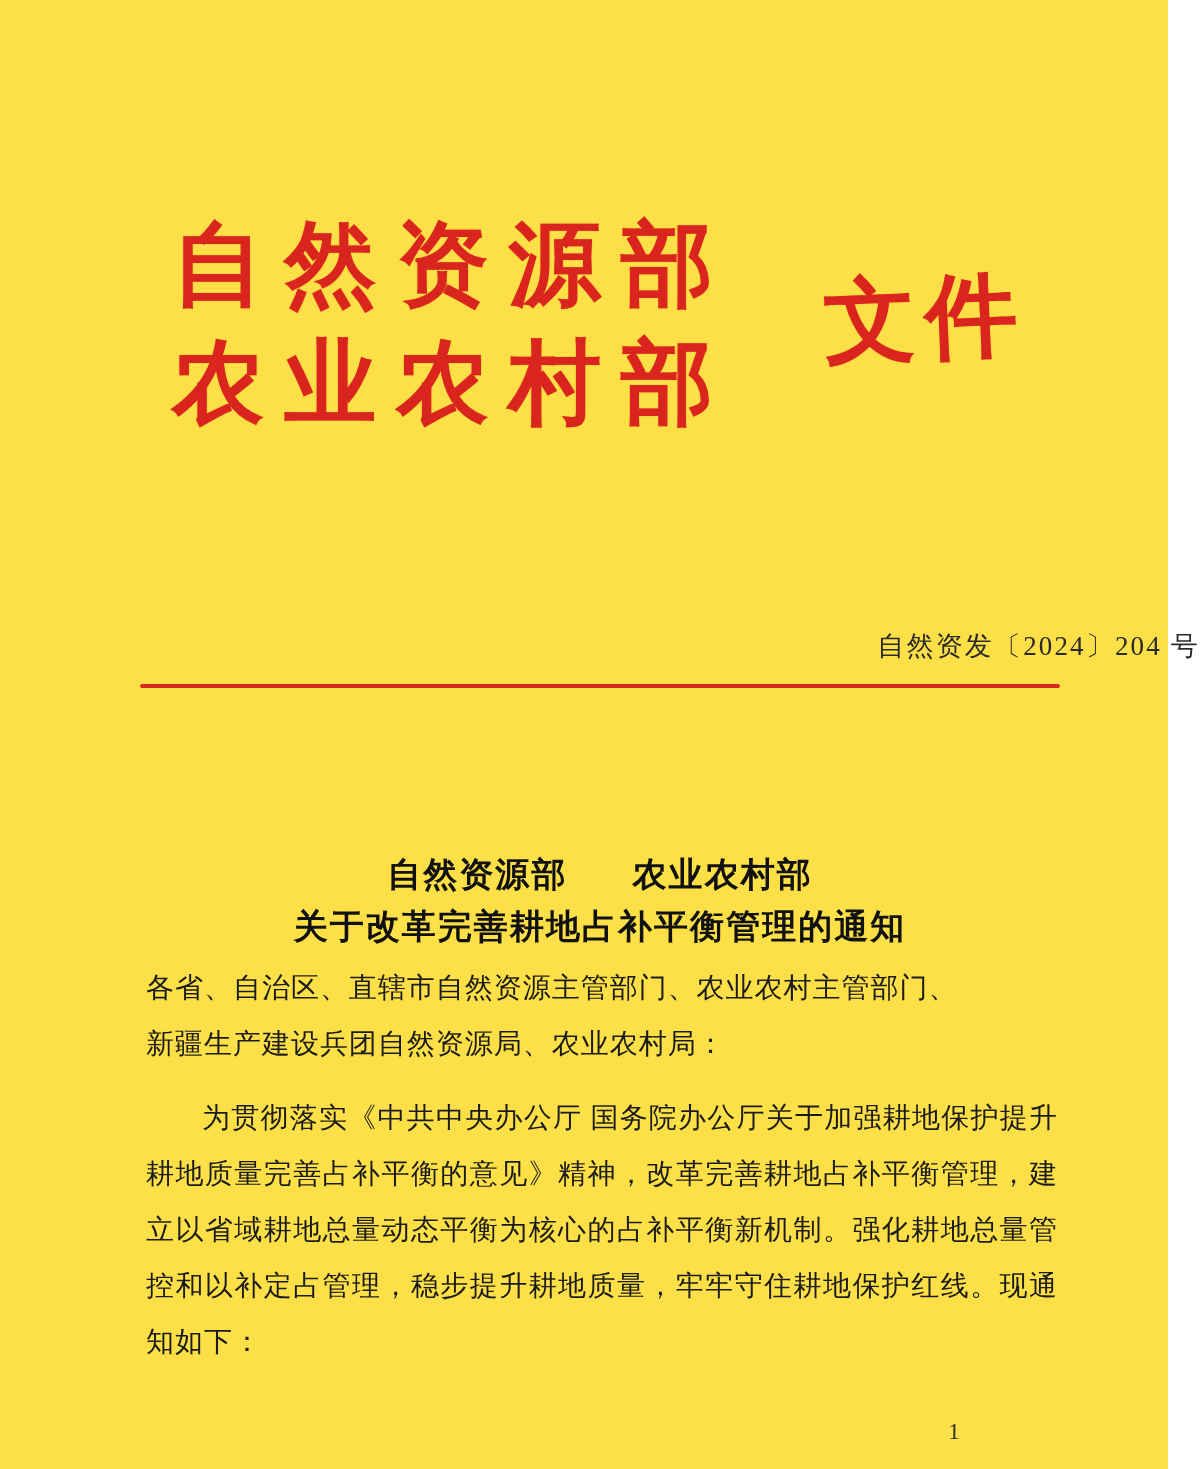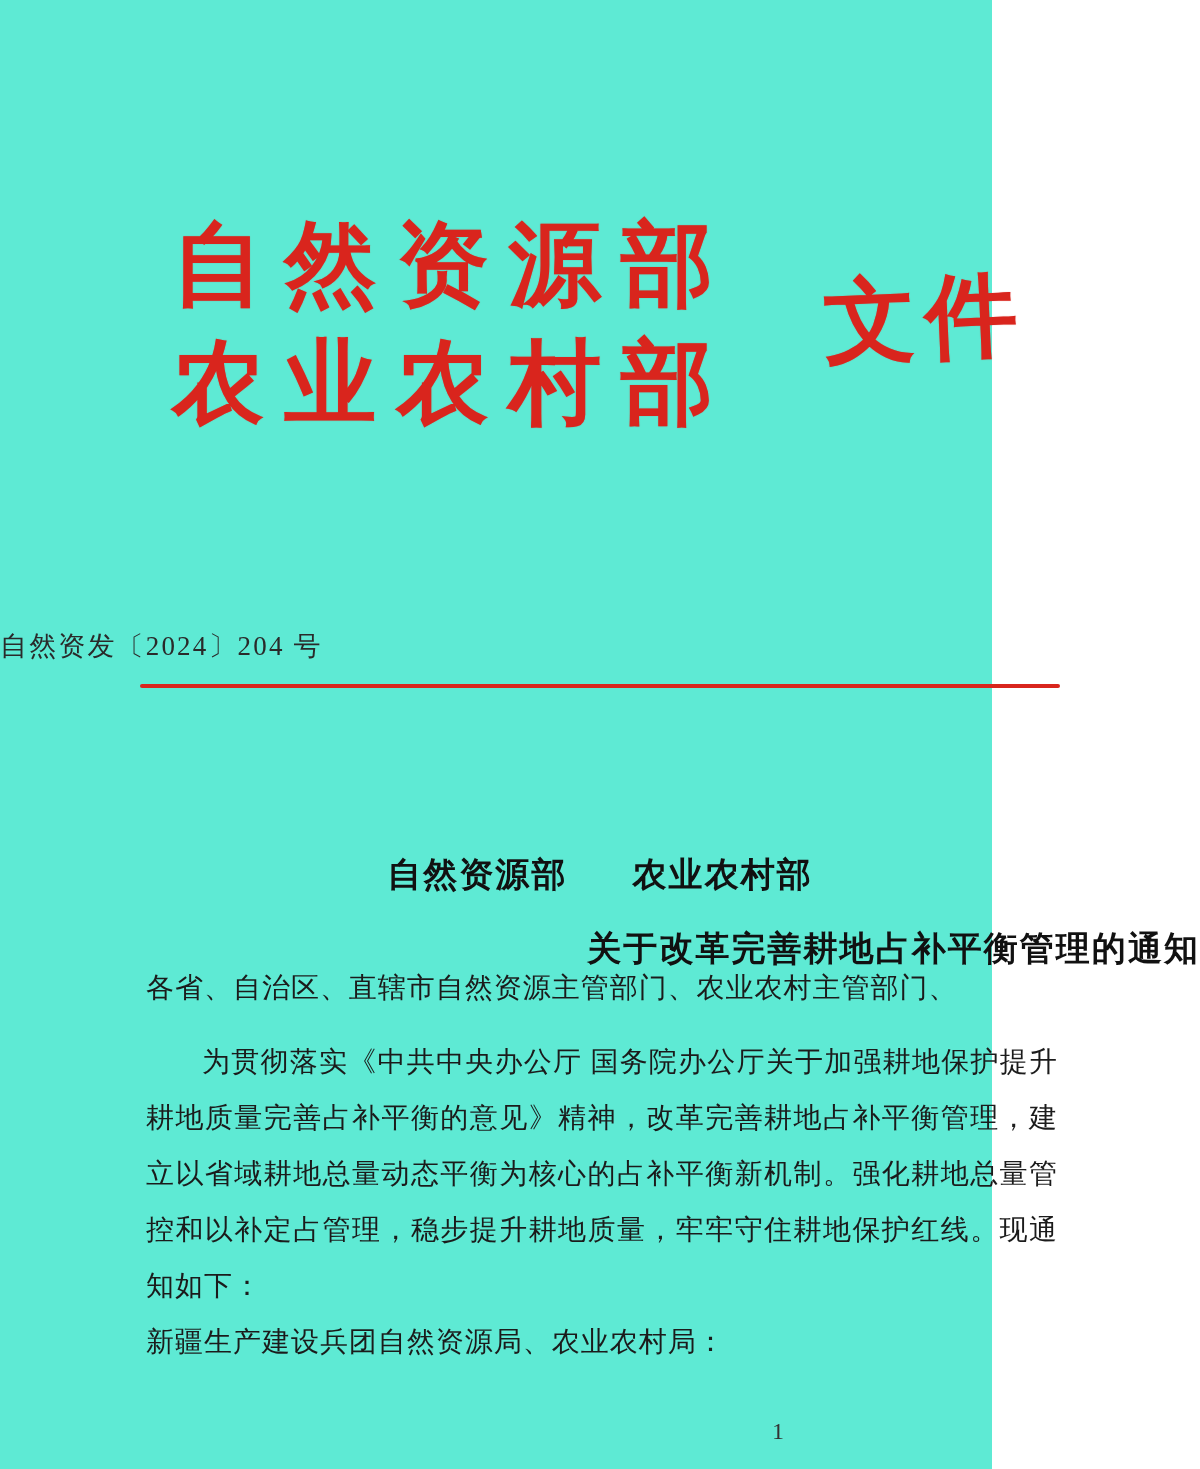--- a/index.html
+++ b/index.html
@@ -11,23 +11,23 @@
     width: 1200px;
     height: 1469px;
     position: relative;
     font-family: "Liberation Serif", "DejaVu Serif", serif;
     color: #1b1b1b;
     overflow: hidden;
   }
 
   .page {
     position: relative;
-    width: 992px;
+    width: 1168px;
     height: 1469px;
-    background: #5eead4;
+    background: #fde047;
     box-sizing: border-box;
   }
 
   
   .masthead {
     position: absolute;
     left: 0;
     top: 210px;
     width: 1200px;
     height: 300px;
@@ -68,21 +68,21 @@
     transform-origin: left center;
     text-shadow: 0 0 1px rgba(217,37,29,0.5);
   }
 
   
   .docnum {
     position: absolute;
     left: 0;
     top: 628px;
     width: 1200px;
-    text-align: left;
+    text-align: right;
     font-size: 27px;
     letter-spacing: 0.08em;
     color: #2a2a2a;
     font-family: "Liberation Serif", "DejaVu Serif", serif;
   }
   .red-rule {
     position: absolute;
     left: 140px;
     top: 684px;
     width: 920px;
@@ -106,28 +106,26 @@
     line-height: 52px;
     color: #111;
     font-family: "Liberation Serif", "DejaVu Serif", serif;
     margin-top: 43px;
   }
   .title-gap {
     display: inline-block;
     width: 44px;
   }
   .title-line-2 {
-    margin-top: 22px;
     font-size: 34px;
     font-weight: 700;
     letter-spacing: 0.06em;
     line-height: 52px;
     color: #111;
     font-family: "Liberation Serif", "DejaVu Serif", serif;
-    text-align: right;
   }
 
   
   .body-block {
     position: absolute;
     left: 146px;
     top: 960px;
     width: 912px;
   }
   .para {
@@ -173,19 +171,19 @@
     <div class="title-line-1">
       <span>自然资源部</span>
       <span class="title-gap"></span>
       <span>农业农村部</span>
     </div>
     <div class="title-line-2">关于改革完善耕地占补平衡管理的通知</div>
   </div>
 
   <div class="body-block">
     <p class="para">各省、自治区、直辖市自然资源主管部门、农业农村主管部门、</p>
+    <p class="para">新疆生产建设兵团自然资源局、农业农村局：</p>
     <p class="para indent">为贯彻落实《中共中央办公厅 国务院办公厅关于加强耕地保护提升耕地质量完善占补平衡的意见》精神，改革完善耕地占补平衡管理，建立以省域耕地总量动态平衡为核心的占补平衡新机制。强化耕地总量管控和以补定占管理，稳步提升耕地质量，牢牢守住耕地保护红线。现通知如下：</p>
-    <p class="para">新疆生产建设兵团自然资源局、农业农村局：</p>
   </div>
 
   <div class="page-number">1</div>
 
 </div>
 
 </body></html>

